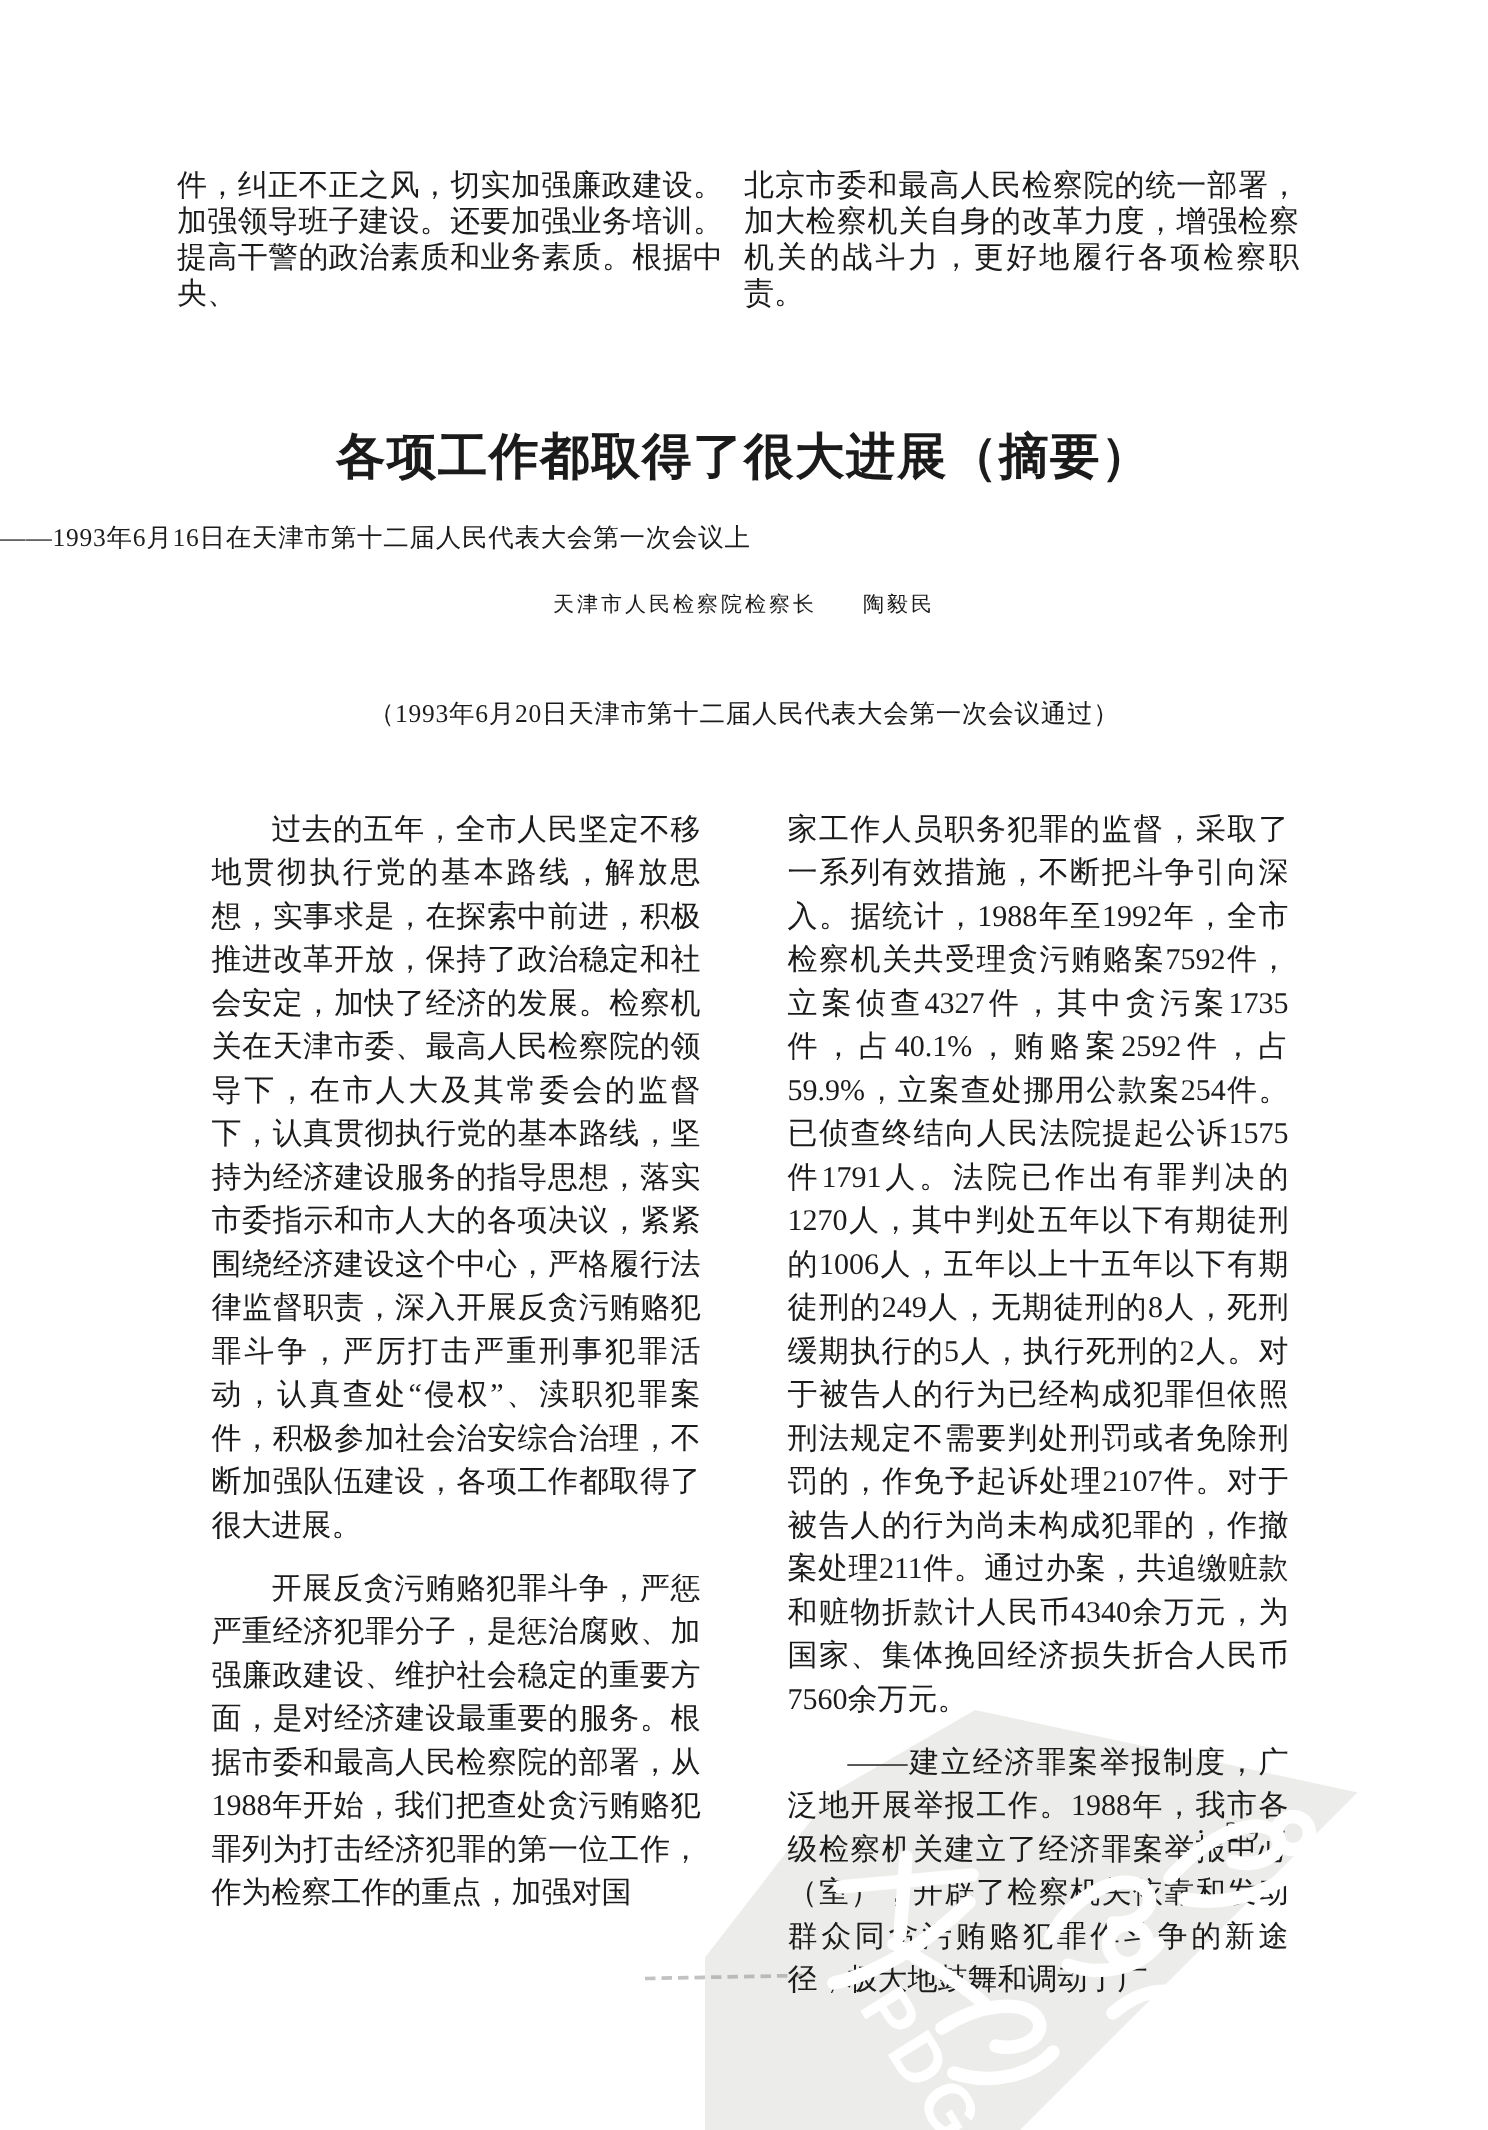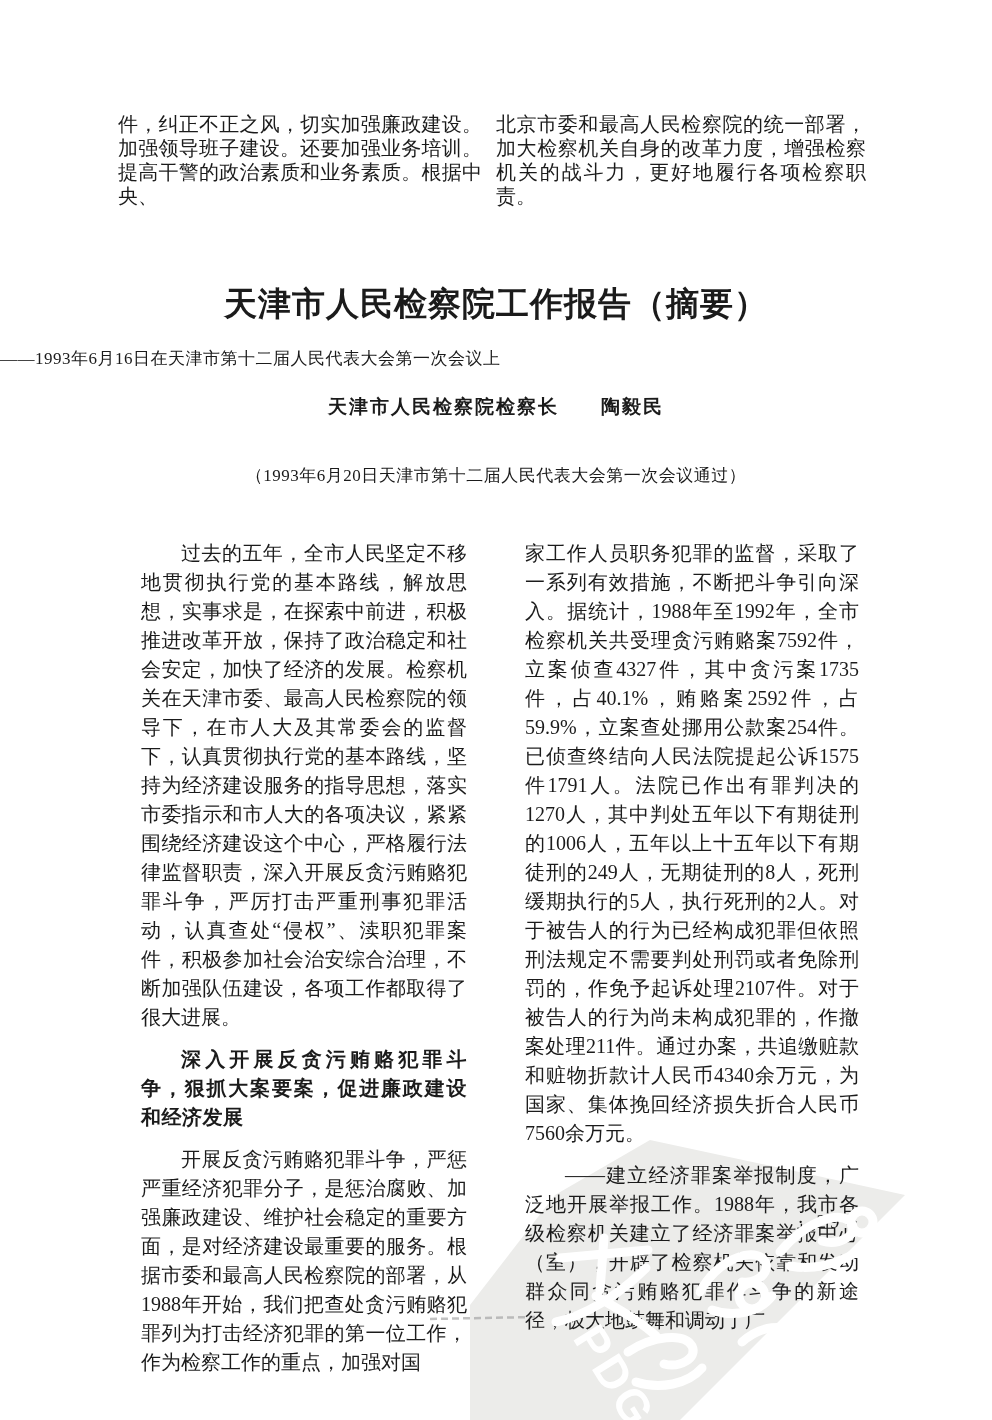--- a/index.html
+++ b/index.html
@@ -18,21 +18,21 @@
   .doc-title{
     left:0;right:0;top:282px;text-align:center;
     font-size:33px;font-weight:bold;letter-spacing:1px;z-index:2;
   }
   .doc-subtitle{
     left:0;right:0;top:347px;
     font-size:17px;letter-spacing:.5px;z-index:2;
   }
   .doc-author{
     left:0;right:0;top:394px;text-align:center;
-    font-size:19px;font-weight:bold;letter-spacing:2px;z-index:2;
+    font-size:14px;font-weight:normal;letter-spacing:2px;z-index:2;
   }
   .doc-author .author-gap{display:inline-block;width:2.2em;}
   .doc-approval{
     left:0;right:0;top:464px;text-align:center;
     font-size:17px;letter-spacing:.5px;z-index:2;
   }
   
   .body-col{top:526px;font-size:20px;line-height:29px;text-align:justify;z-index:2;}
   .body-col p{margin:13px;}
   .col-left{left:128px;width:352px;}
@@ -56,30 +56,29 @@
 <body>
 
 <svg class="abs wm-svg wm-bg" viewBox="0 0 992 1420" xmlns="http://www.w3.org/2000/svg">
   <polygon points="650,1140 790,1170 905,1195 680,1420 470,1420 470,1305 555,1195" fill="#ececea"></polygon>
   <path d="M430,1319 L535,1317" stroke="#9a9a9a" stroke-width="2.5" stroke-dasharray="7 4" opacity="0.6" fill="none"></path>
 </svg>
 
 <div class="abs cont cont-left">件，纠正不正之风，切实加强廉政建设。加强领导班子建设。还要加强业务培训。提高干警的政治素质和业务素质。根据中央、</div>
 <div class="abs cont cont-right">北京市委和最高人民检察院的统一部署，加大检察机关自身的改革力度，增强检察机关的战斗力，更好地履行各项检察职责。</div>
 
-<div class="abs doc-title">天津市人民检察院工作报告（摘要）</div>
+<div class="abs doc-title">各项工作都取得了很大进展（摘要）</div>
 <div class="abs doc-subtitle">——1993年6月16日在天津市第十二届人民代表大会第一次会议上</div>
 <div class="abs doc-author">
   <span>天津市人民检察院检察长</span><span class="author-gap"></span><span>陶毅民</span>
 </div>
 <div class="abs doc-approval">（1993年6月20日天津市第十二届人民代表大会第一次会议通过）</div>
 
 <div class="abs body-col col-left">
   <p class="indent">过去的五年，全市人民坚定不移地贯彻执行党的基本路线，解放思想，实事求是，在探索中前进，积极推进改革开放，保持了政治稳定和社会安定，加快了经济的发展。检察机关在天津市委、最高人民检察院的领导下，在市人大及其常委会的监督下，认真贯彻执行党的基本路线，坚持为经济建设服务的指导思想，落实市委指示和市人大的各项决议，紧紧围绕经济建设这个中心，严格履行法律监督职责，深入开展反贪污贿赂犯罪斗争，严厉打击严重刑事犯罪活动，认真查处“侵权”、渎职犯罪案件，积极参加社会治安综合治理，不断加强队伍建设，各项工作都取得了很大进展。</p>
-  <p class="indent sect-heading">深入开展反贪污贿赂犯罪斗争，狠抓大案要案，促进廉政建设和经济发展</p>
   <p class="indent">开展反贪污贿赂犯罪斗争，严惩严重经济犯罪分子，是惩治腐败、加强廉政建设、维护社会稳定的重要方面，是对经济建设最重要的服务。根据市委和最高人民检察院的部署，从1988年开始，我们把查处贪污贿赂犯罪列为打击经济犯罪的第一位工作，作为检察工作的重点，加强对国</p>
 </div>
 
 <div class="abs body-col col-right">
   <p>家工作人员职务犯罪的监督，采取了一系列有效措施，不断把斗争引向深入。据统计，1988年至1992年，全市检察机关共受理贪污贿赂案7592件，立案侦查4327件，其中贪污案1735件，占40.1%，贿赂案2592件，占59.9%，立案查处挪用公款案254件。已侦查终结向人民法院提起公诉1575件1791人。法院已作出有罪判决的1270人，其中判处五年以下有期徒刑的1006人，五年以上十五年以下有期徒刑的249人，无期徒刑的8人，死刑缓期执行的5人，执行死刑的2人。对于被告人的行为已经构成犯罪但依照刑法规定不需要判处刑罚或者免除刑罚的，作免予起诉处理2107件。对于被告人的行为尚未构成犯罪的，作撤案处理211件。通过办案，共追缴赃款和赃物折款计人民币4340余万元，为国家、集体挽回经济损失折合人民币7560余万元。</p>
   <p class="indent">——建立经济罪案举报制度，广泛地开展举报工作。1988年，我市各级检察机关建立了经济罪案举报中心（室），开辟了检察机关依靠和发动群众同贪污贿赂犯罪作斗争的新途径，极大地鼓舞和调动了广</p>
 </div>
 
 <div class="abs page-number">· 29 ·</div>
 

